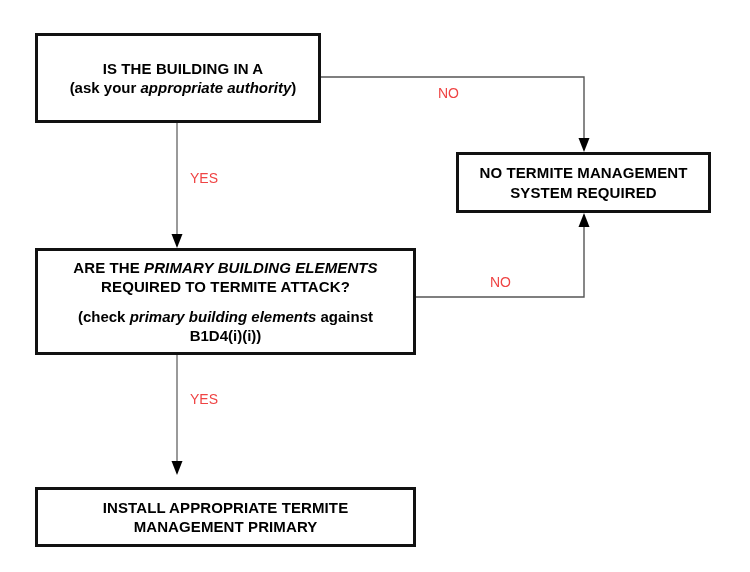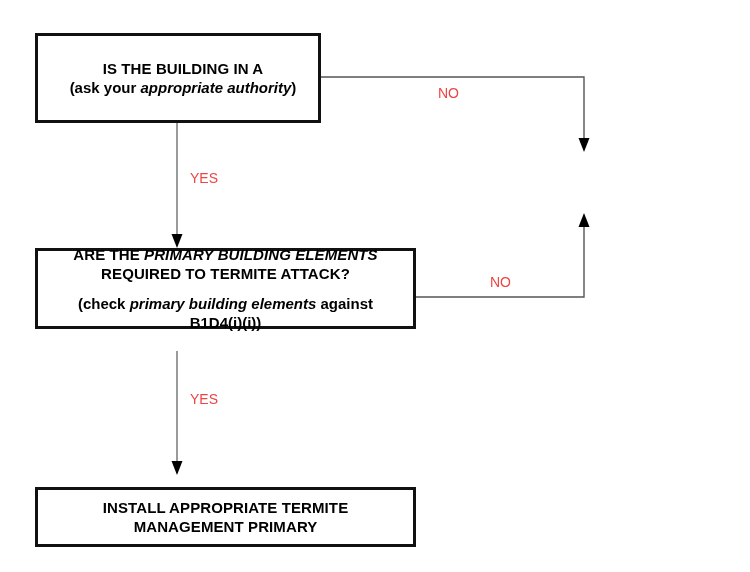--- a/index.html
+++ b/index.html
@@ -98,31 +98,35 @@
     </g>
   </svg>
 
   <div class="node" style="left:35px; top:33px; width:286px; height:90px;padding-left:10px;">
     <div class="line-strong">IS THE BUILDING IN A</div>
     <div class="line-plain">
       <span>(ask your </span><span class="em">appropriate authority</span><span>)</span>
     </div>
   </div>
 
-  <div class="node" style="left:35px; top:248px; width:381px; height:81px;">
+  <div class="node" style="left:35px; top:248px; width:381px; height:107px;">
     <div class="line-strong">
       <span>ARE THE </span><span class="em">PRIMARY BUILDING ELEMENTS</span>
     </div>
     <div class="line-strong">REQUIRED TO TERMITE ATTACK?</div>
     <div class="line-plain" style="margin-top:11px;">
       <span>(check </span><span class="em">primary building elements</span><span> against</span>
     </div>
     <div class="line-plain">B1D4(i)(i))</div>
   </div>
 
+  <div class="node" style="left:456px; top:152px; width:255px; height:61px;">
+    <div class="line-strong">NO TERMITE MANAGEMENT</div>
+    <div class="line-strong">SYSTEM REQUIRED</div>
+  </div>
 
   <div class="node" style="left:35px; top:487px; width:381px; height:60px;">
     <div class="line-strong">INSTALL APPROPRIATE TERMITE</div>
     <div class="line-strong">MANAGEMENT PRIMARY</div>
   </div>
 
   <div class="edge-label" style="left:186px; top:170px;">YES</div>
 
   <div class="edge-label" style="left:434px; top:85px;">NO</div>
 

